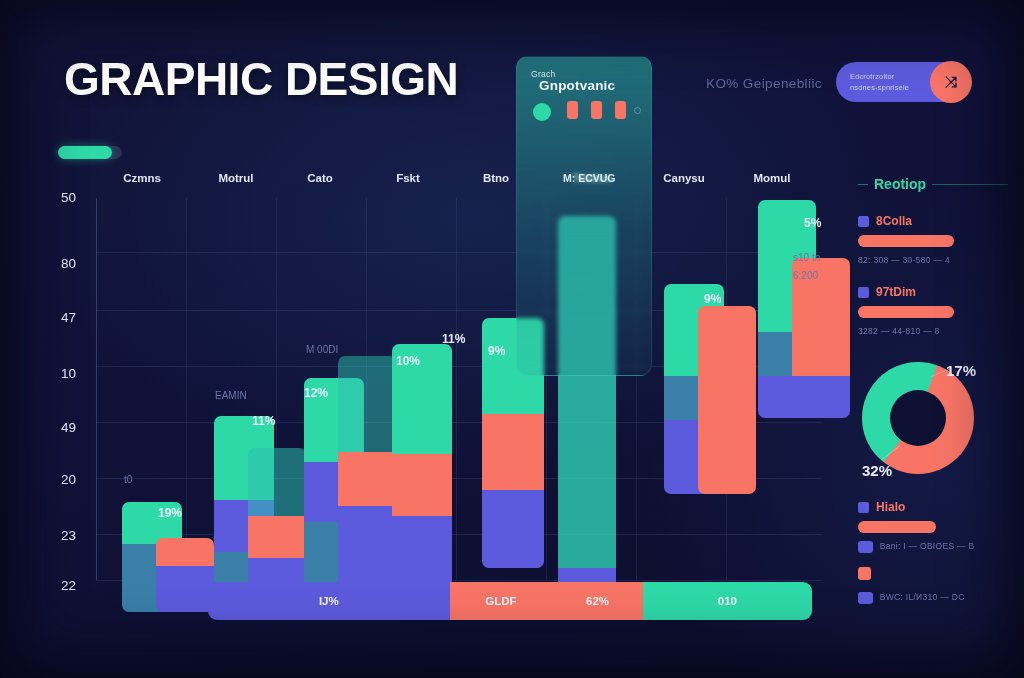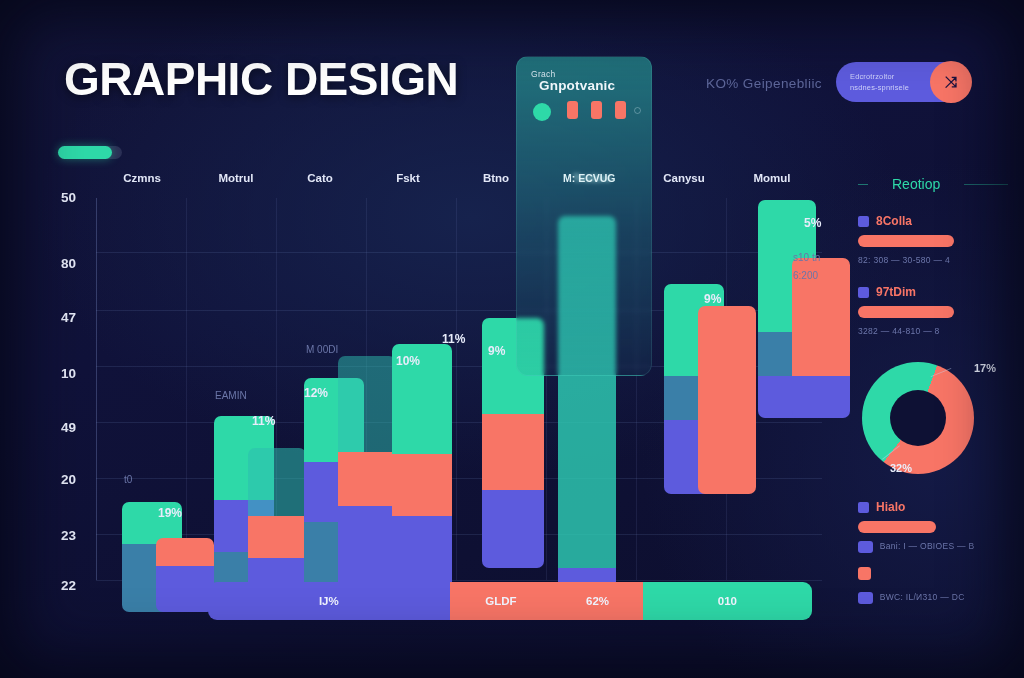--- a/index.html
+++ b/index.html
@@ -75,21 +75,21 @@
   .vline {
     position:absolute; top:0; width:1px; height:100%;
     background:rgba(120,140,200,.13);
   }
   .axis-y {
     position:absolute; left:0; top:0; width:1px; height:100%;
     background:rgba(140,160,220,.3);
   }
   .ytick {
     position:absolute; right:8px; width:46px; text-align:right;
-    font-size:13.5px; font-weight:bold; color:#e6eaf8;
+    font-size:13.5px; font-weight:normal; color:#e6eaf8;
     filter: blur(.35px);
   }
   .xlabel {
     position:absolute; top:172px; text-align:center;
     font-size:11.5px; font-weight:bold; color:#e2e7f7;
     filter: blur(.4px); transform:translateX(-50%);
   }
 
   
   .bar { position:absolute; border-radius:7px; overflow:hidden; }
@@ -139,22 +139,22 @@
   }
   .stackseg {
     display:flex; align-items:center; justify-content:center;
     font-size:11.5px; font-weight:bold; color:#f2f5ff;
     filter: blur(.4px);
   }
 
   
   .side { position:absolute; left:858px; top:176px; width:150px; }
   .side-head {
-    display:flex; align-items:center; gap:24px;
-    font-size:14px; font-weight:normal; color:#2ed9a8;
+    display:flex; align-items:center; gap:6px;
+    font-size:14px; font-weight:bold; color:#2ed9a8;
     filter: blur(.4px); margin-bottom:22px;
   }
   .rule { flex:1; height:1px; background:rgba(46,217,168,.4); }
   .rule-s { width:10px; height:1px; background:rgba(46,217,168,.5); }
   .legend-row { display:flex; align-items:center; gap:7px; margin-bottom:7px; }
   .legend-sq { width:11px; height:11px; border-radius:2px; background:#5d5bdd; }
   .legend-label {
     font-size:12px; font-weight:bold; color:#f87566; filter: blur(.4px);
   }
   .legend-bar {
@@ -171,22 +171,22 @@
   .donut-wrap { position:absolute; left:862px; top:362px; width:120px; height:120px; }
   .donut {
     width:112px; height:112px; border-radius:50%;
   }
   .donut-hole {
     position:absolute; left:28px; top:28px;
     width:56px; height:56px; border-radius:50%;
     background:#0e1134;
   }
   .donut-note {
-    position:absolute; font-size:11px; font-weight:bold;
-    color:#e9eefb; filter: blur(.5px); white-space:nowrap;margin-left:28px;
+    position:absolute; font-size:15px; font-weight:bold;
+    color:#e9eefb; filter: blur(.5px); white-space:nowrap;
   }
   .leader { position:absolute; background:rgba(200,215,245,.45); }
   .small-sw {
     width:13px; height:13px; border-radius:3px; background:#f87566;
   }
 </style>
 </head>
 <body>
 
 <div id="root">

